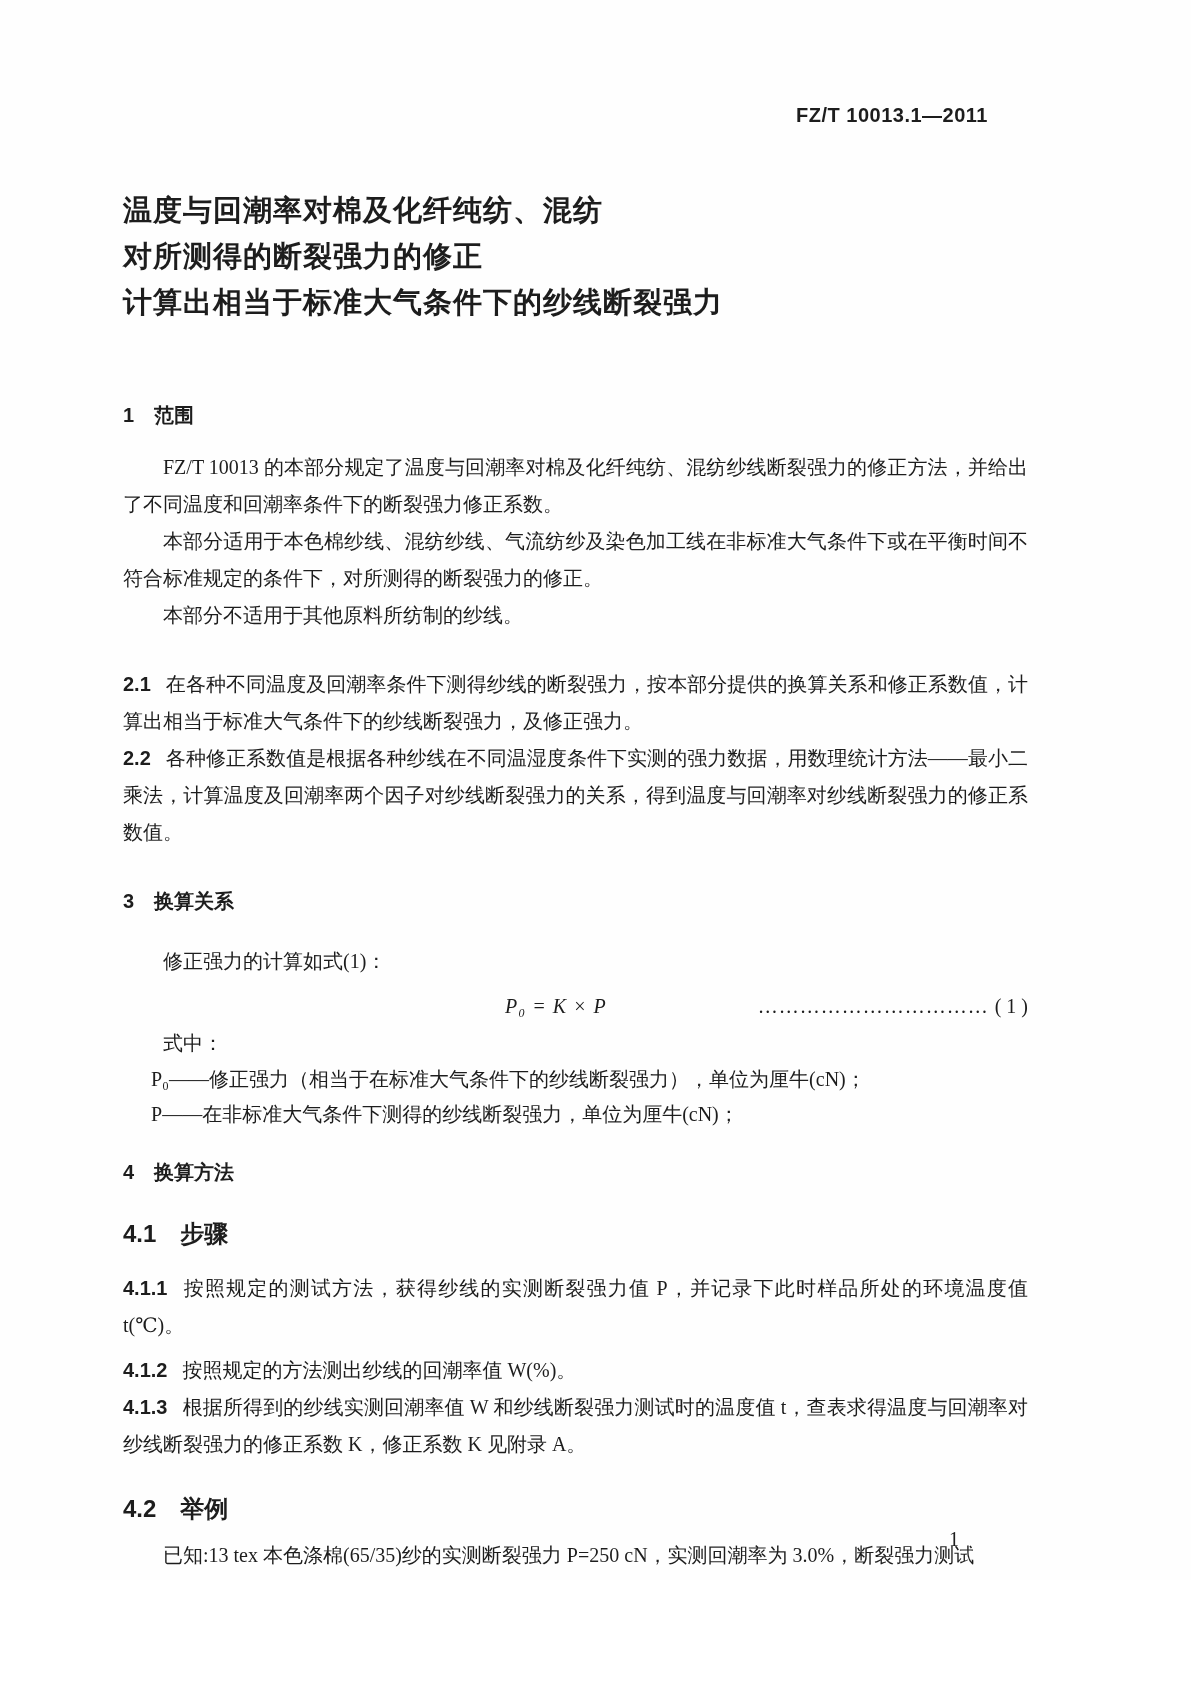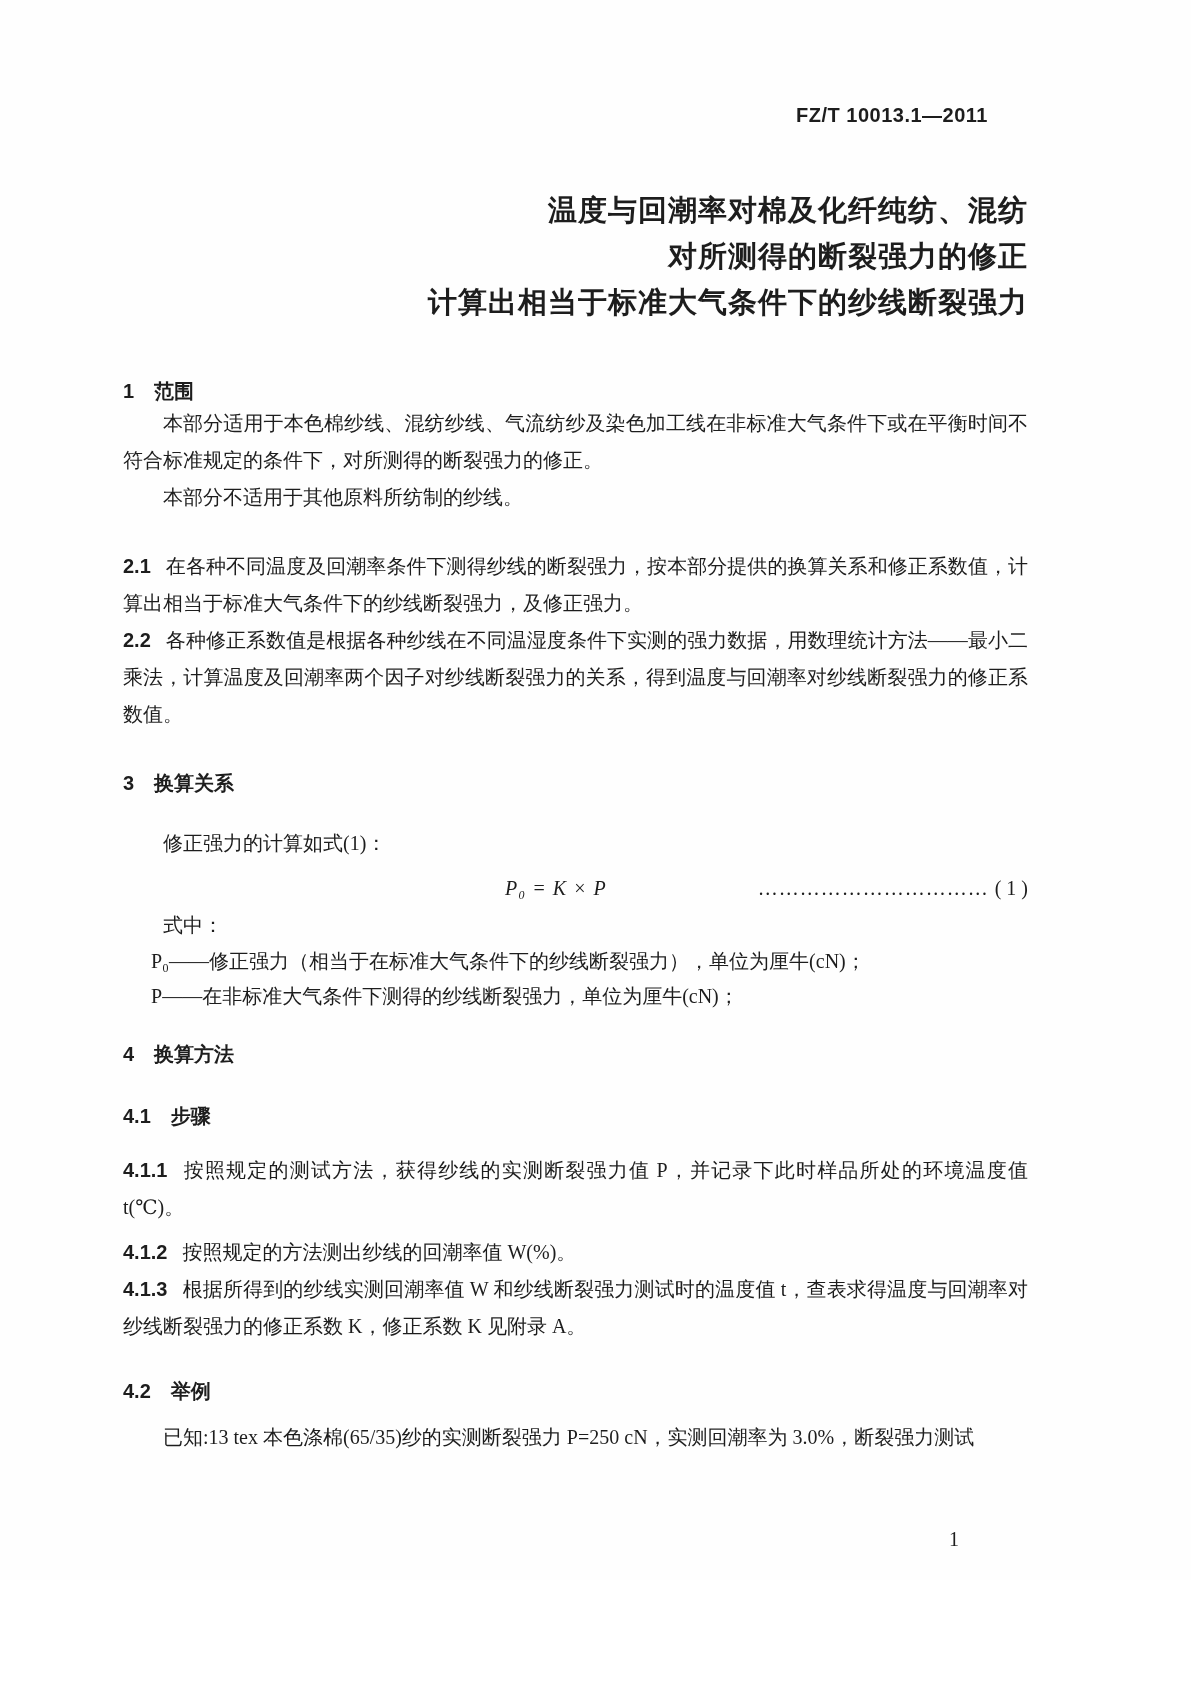--- a/index.html
+++ b/index.html
@@ -23,56 +23,56 @@
     padding-right:40px;
     text-align:right;
     font-family:"Liberation Sans","DejaVu Sans",sans-serif;
     font-weight:700;
     font-size:20px;
     letter-spacing:.5px;
   }
 
   .doc-title {
     margin-top:60px;
-    text-align:right;
+    text-align:left;
     font-family:"Liberation Sans","DejaVu Sans",sans-serif;
     font-weight:700;
     font-size:29px;
     line-height:46px;
     letter-spacing:1px;
   }
 
   .sec-heading {
     font-family:"Liberation Sans","DejaVu Sans",sans-serif;
     font-weight:700;
     font-size:20px;
     line-height:28px;
   }
   .sub-heading {
     font-family:"Liberation Sans","DejaVu Sans",sans-serif;
     font-weight:700;
-    font-size:20px;
+    font-size:24px;
     line-height:28px;
   }
 
   .body-p {
     font-size:20px;
     line-height:37px;
     text-align:justify;
   }
   .indent { text-indent:40px; }
 
   .clause-num {
     font-family:"Liberation Sans","DejaVu Sans",sans-serif;
     font-weight:700;
     margin-right:15px;
   }
 
   
-  .mt-sec1   { margin-top:52px; }
+  .mt-sec1   { margin-top:76px; }
   .mt-p1     { margin-top:20px; }
   .mt-sec2   { margin-top:26px; }
   .mt-c21    { margin-top:32px; }
   .mt-sec3   { margin-top:36px; }
   .mt-intro  { margin-top:28px; }
   .mt-sec4   { margin-top:26px; }
   .mt-sub41  { margin-top:34px; }
   .mt-c411   { margin-top:22px; }
   .mt-c412   { margin-top:8px;  }
   .mt-sub42  { margin-top:32px; }
@@ -125,20 +125,21 @@
 
   <div class="doc-number">FZ/T 10013.1—2011</div>
 
   <div class="doc-title">
     <div>温度与回潮率对棉及化纤纯纺、混纺</div>
     <div>对所测得的断裂强力的修正</div>
     <div>计算出相当于标准大气条件下的纱线断裂强力</div>
   </div>
 
   <h2 class="sec-heading mt-sec1">1　范围</h2>
+  <p class="body-p indent mt-p1">FZ/T 10013 的本部分规定了温度与回潮率对棉及化纤纯纺、混纺纱线断裂强力的修正方法，并给出了不同温度和回潮率条件下的断裂强力修正系数。</p>
   <p class="body-p indent">本部分适用于本色棉纱线、混纺纱线、气流纺纱及染色加工线在非标准大气条件下或在平衡时间不符合标准规定的条件下，对所测得的断裂强力的修正。</p>
   <p class="body-p indent">本部分不适用于其他原料所纺制的纱线。</p>
 
   <p class="body-p mt-c21">
     <span class="clause-num">2.1</span><span>在各种不同温度及回潮率条件下测得纱线的断裂强力，按本部分提供的换算关系和修正系数值，计算出相当于标准大气条件下的纱线断裂强力，及修正强力。</span>
   </p>
   <p class="body-p">
     <span class="clause-num">2.2</span><span>各种修正系数值是根据各种纱线在不同温湿度条件下实测的强力数据，用数理统计方法——最小二乘法，计算温度及回潮率两个因子对纱线断裂强力的关系，得到温度与回潮率对纱线断裂强力的修正系数值。</span>
   </p>
 

